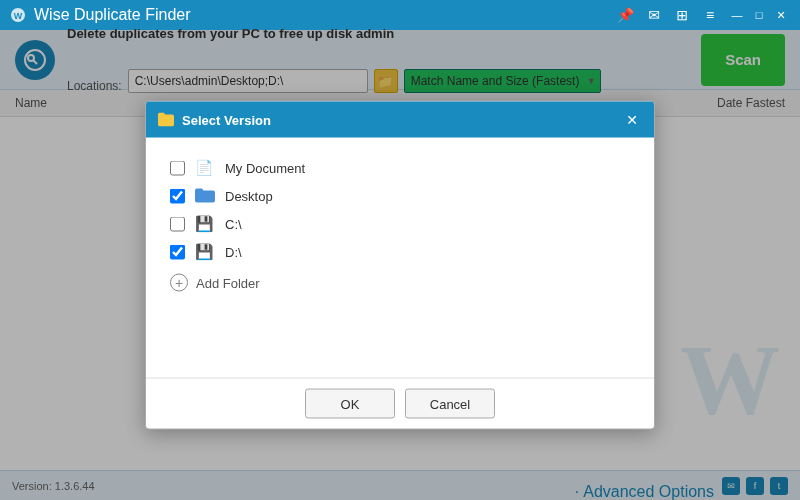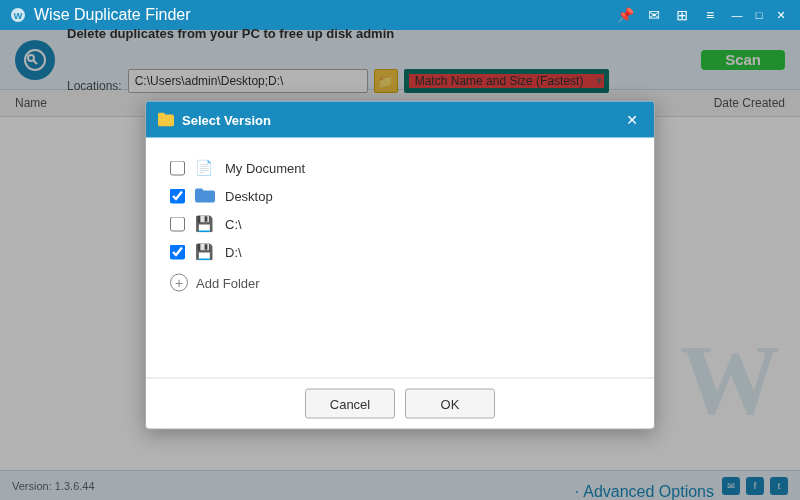--- a/index.html
+++ b/index.html
@@ -131,26 +131,26 @@
       border: 1px solid #d4a800;
       border-radius: 2px;
       cursor: pointer;
       display: flex;
       align-items: center;
       justify-content: center;
       font-size: 13px;
     }
     .match-select {
       height: 24px;
-      border: 5px solid #0f766e;
+      border: 1px solid #0f766e;
       border-radius: 2px;
       padding: 0 20px 0 6px;
       font-size: 12px;
       color: #333;
-      background: #ef4444;
+      background: #22c55e;
       appearance: none;
       position: relative;
     }
     .match-select-wrapper {
       position: relative;
       display: inline-block;
     }
     .match-select-wrapper::after {
       content: '▼';
       position: absolute;
@@ -160,21 +160,21 @@
       font-size: 9px;
       color: #666;
       pointer-events: none;
     }
     .scan-btn {
       background: #2ecc40;
       color: white;
       border: none;
       border-radius: 4px;
       padding: 0 24px;
-      height: 20px;
+      height: 52px;
       font-size: 15px;
       font-weight: bold;
       cursor: pointer;
       margin-left: 32px;
     }
 
     
     .table-header {
       background: #f5f5f5;
       border-bottom: 1px solid #ddd;
@@ -412,21 +412,21 @@
             </select>
           </div>
         </div>
       </div>
     </div>
     <button class="scan-btn">Scan</button>
   </div>
 
   <div class="table-header">
     <span>Name</span>
-    <span>Date Created</span>
+    <span>Date Fastest</span>
   </div>
 
   <div class="content-area">
     <div class="watermark">W</div>
   </div>
 
   <div class="footer">
     <span>Version: 1.3.6.44</span>
     <div class="footer-right">
       <a class="footer-link" href="#">· Advanced Options</a>
@@ -481,18 +481,18 @@
         <span>D:\</span>
       </div>
 
       <div class="add-folder-row">
         <div class="add-icon">+</div>
         <span>Add Folder</span>
       </div>
     </div>
 
     <div class="dialog-footer">
+      <button class="dialog-btn">OK</button>
       <button class="dialog-btn">Cancel</button>
-      <button class="dialog-btn">OK</button>
     </div>
   </div>
 
 </div>
 
 </body></html>

